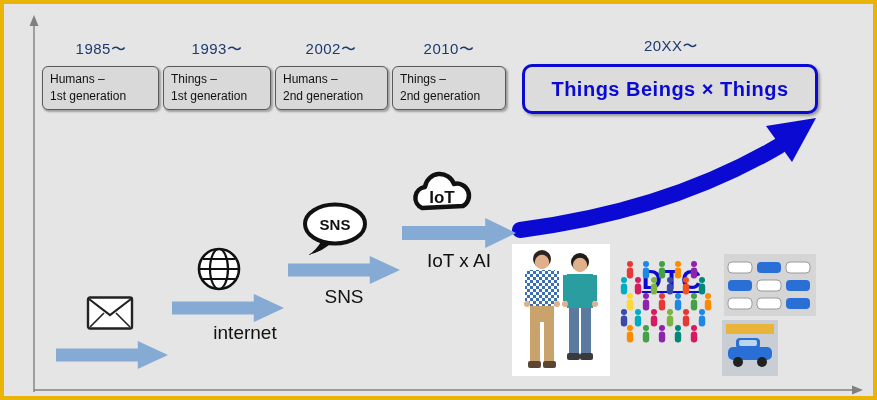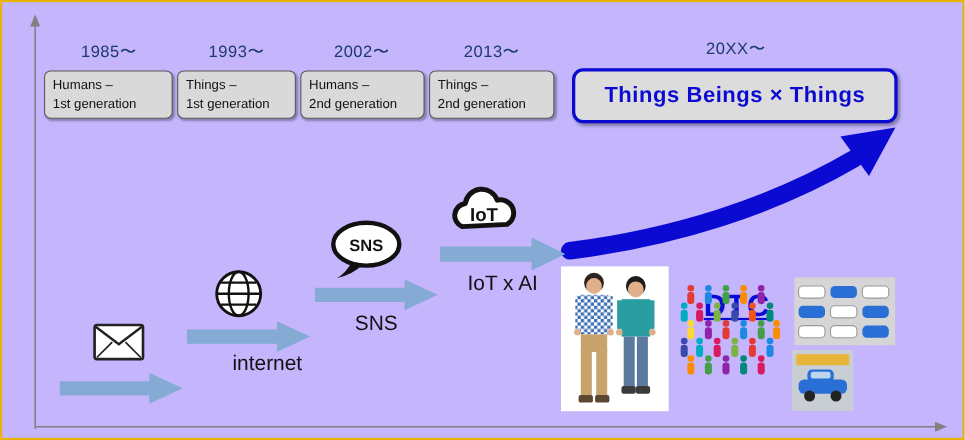--- a/index.html
+++ b/index.html
@@ -1,18 +1,18 @@
 <!DOCTYPE html>
 <html><head>
 <meta charset="utf-8">
 <style>
   html,body{margin:0;padding:0;background:#fff;}
   .canvas{
-    position:relative;width:877px;height:400px;background:#c4b5fd;
-    border:2px solid #eab308;box-sizing:border-box;overflow:hidden;
+    position:relative;width:877px;height:400px;background:#e5e5e5;
+    border:4px solid #eab308;box-sizing:border-box;overflow:hidden;
     font-family:"Liberation Sans",sans-serif;
     padding-left:11px;
   }
   .year{
     position:absolute;color:#1d3a6e;font-size:15px;width:110px;
     text-align:center;letter-spacing:.5px;
   }
   .era-box{
     position:absolute;background:#d9d9d9;border:1.6px solid #595959;
     border-radius:6px;padding:4px 0 4px 7px;font-size:12px;line-height:1.4;
@@ -49,21 +49,21 @@
     <line x1="30" y1="386" x2="850" y2="386" stroke="#808080" stroke-width="1.4"></line>
     <polygon points="859,386 848,381.5 848,390.5" fill="#808080"></polygon>
 
     <path d="M516,226 C610,214 700,186 775,142" fill="none" stroke="#0a0ad2" stroke-width="16" stroke-linecap="round"></path>
     <polygon points="812,114 788,158 762,122" fill="#0a0ad2"></polygon>
   </svg>
 
   <div class="year" style="left:42px;top:36px">1985〜</div>
   <div class="year" style="left:158px;top:36px">1993〜</div>
   <div class="year" style="left:272px;top:36px">2002〜</div>
-  <div class="year" style="left:390px;top:36px">2013〜</div>
+  <div class="year" style="left:390px;top:36px">2010〜</div>
   <div class="year" style="left:612px;top:33px">20XX〜</div>
 
   <div class="era-box" style="left:38px;top:62px;width:117px">
     <div>Humans –</div>
     <div>1st generation</div>
   </div>
   <div class="era-box" style="left:159px;top:62px;width:108px">
     <div>Things –</div>
     <div>1st generation</div>
   </div>

